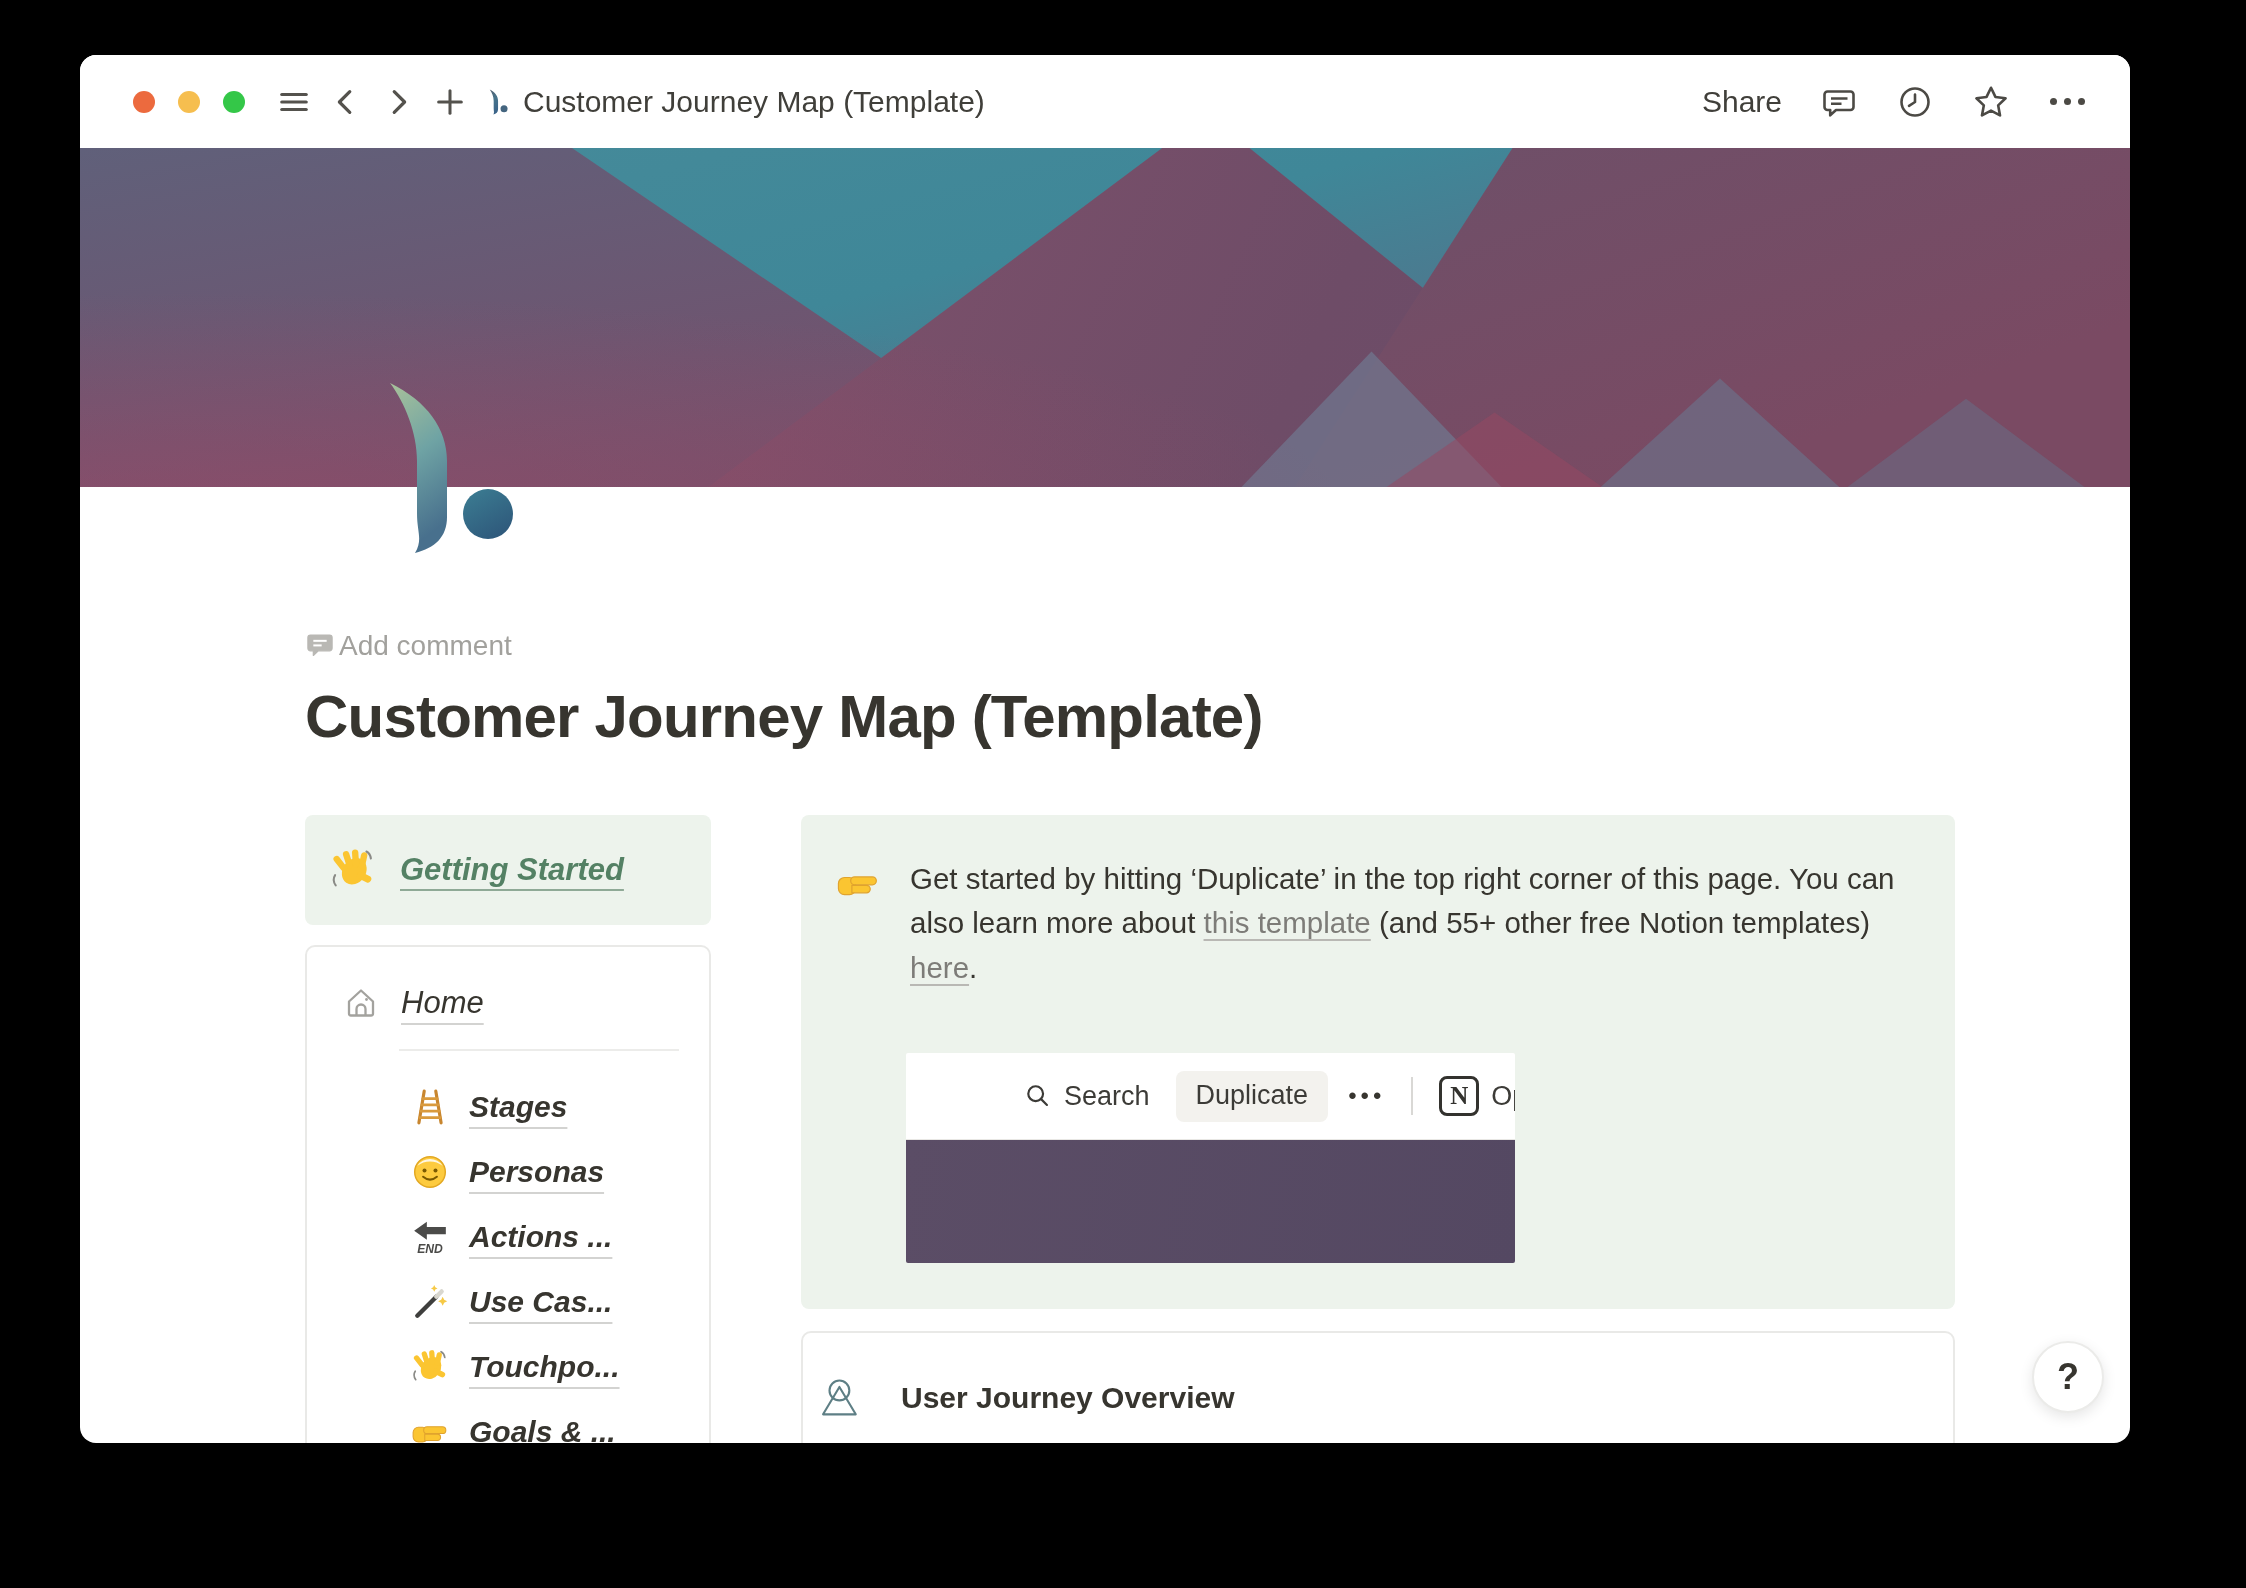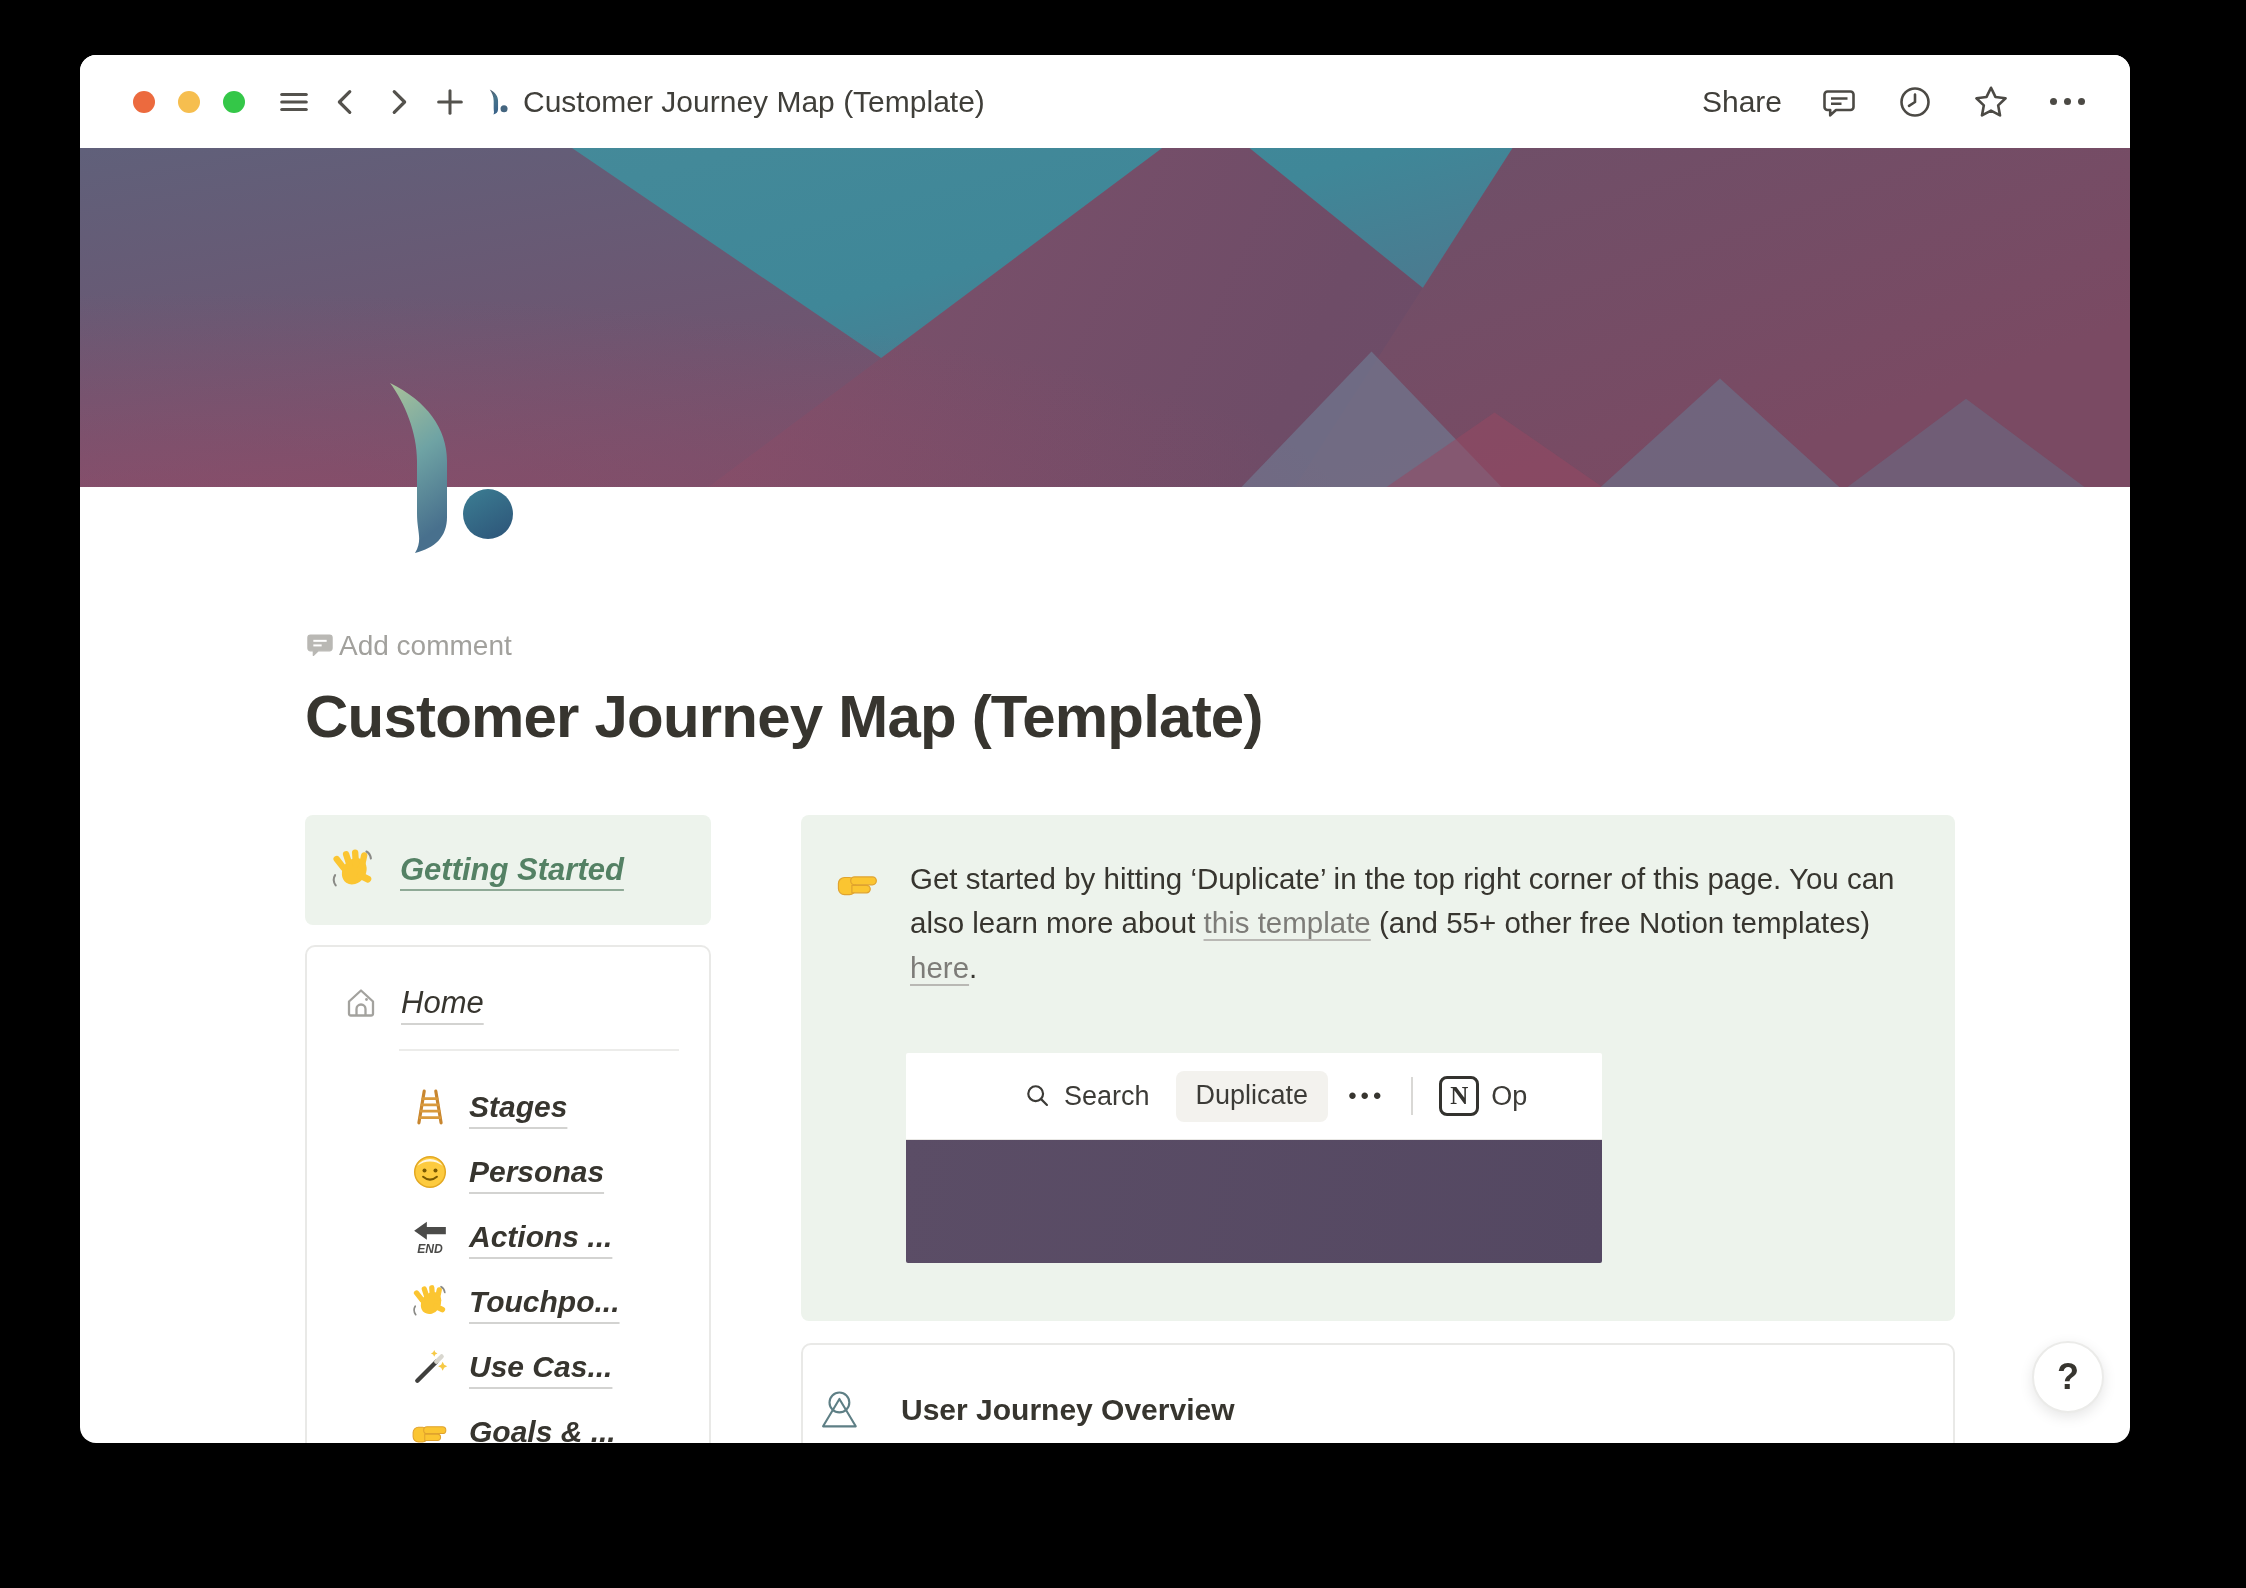--- a/index.html
+++ b/index.html
@@ -66,21 +66,21 @@
   .nav-item{display:flex;align-items:center;gap:20px;padding-left:104px;height:40px;margin-bottom:25px;cursor:pointer;}
   .nav-item-label{font-size:30px;font-weight:600;}
   .emoji{flex:none;display:flex;align-items:center;justify-content:center;}
 
   
   .big-callout{background:#EDF3EC;border-radius:8px;padding:40px 45px 46px 35px;}
   .callout-row{display:flex;gap:30px;align-items:flex-start;}
   .callout-text{font-size:29.5px;line-height:1.5;color:#37352f;max-width:1015px;margin-top:2px;}
   .callout-link{color:#7d7c78;text-decoration:underline;text-decoration-color:#b9b8b4;
                 text-decoration-thickness:2px;text-underline-offset:6px;cursor:pointer;}
-  .embed{margin:34px 0 12px 70px;width:696px;overflow:hidden;border-radius:2px;}
+  .embed{margin:34px 0 0 70px;width:609px;overflow:hidden;border-radius:2px;}
   .embed-topbar{height:86px;background:#fff;display:flex;align-items:center;padding-left:118px;
                 white-space:nowrap;overflow:hidden;border-bottom:1px solid #e8e7e4;}
   .embed-search{display:flex;align-items:center;gap:12px;font-size:27px;color:#3c3b37;}
   .embed-chip{margin-left:26px;background:#f3f2ee;border-radius:8px;padding:9px 20px 11px;
               font-size:27px;color:#3c3b37;text-align:right;}
   .embed-dots{margin-left:20px;font-size:24px;letter-spacing:4px;color:#37352f;}
   .embed-vline{width:2px;height:38px;background:#d9d8d5;margin-left:26px;flex:none;}
   .notion-badge{margin-left:26px;width:34px;height:34px;border:3px solid #33322e;border-radius:8px;
                 display:flex;align-items:center;justify-content:center;flex:none;
                 font-family:"Liberation Serif",serif;font-weight:700;font-size:25px;color:#33322e;}
@@ -291,45 +291,45 @@
                   <path d="M33 8.5 L33 15.5 L15 15.5 L15 20.5 L3 12 L15 3.5 L15 8.5 Z" fill="#4b4b49"></path>
                   <text x="18" y="33" font-size="11.5" font-weight="bold" fill="#4b4b49" text-anchor="middle" font-family="Liberation Sans, sans-serif">END</text>
                 </svg>
             </span>
             <span class="nav-item-label u-link">Actions ...</span>
           </div>
 
           <div class="nav-item">
             <span class="emoji">
               <svg width="38" height="38" viewBox="0 0 36 36">
+                  <line x1="6" y1="31" x2="24" y2="13" stroke="#3f3f3d" stroke-width="4.2" stroke-linecap="round"></line>
+                  <line x1="24" y1="13" x2="29" y2="8" stroke="#d9d7cf" stroke-width="4.2" stroke-linecap="round"></line>
+                  <path d="M30 13 l1.4 2.9 2.9 1.4 -2.9 1.4 -1.4 2.9 -1.4 -2.9 -2.9 -1.4 2.9 -1.4 Z" fill="#f6c945"></path>
+                  <path d="M22 2 l1 2.1 2.1 1 -2.1 1 -1 2.1 -1 -2.1 -2.1 -1 2.1 -1 Z" fill="#f6c945"></path>
+                </svg>
+            </span>
+            <span class="nav-item-label u-link">Use Cas...</span>
+          </div>
+
+          <div class="nav-item">
+            <span class="emoji">
+              <svg width="38" height="38" viewBox="0 0 36 36">
                   <g fill="#fbc531">
                     <ellipse cx="19" cy="19" rx="9" ry="11" transform="rotate(35 19 19)"></ellipse>
                     <rect x="5.5" y="6" width="5" height="14" rx="2.5" transform="rotate(-38 8 13)"></rect>
                     <rect x="11.5" y="3" width="5" height="14" rx="2.5" transform="rotate(-18 14 10)"></rect>
                     <rect x="17.5" y="2" width="5" height="14" rx="2.5" transform="rotate(-4 20 9)"></rect>
                     <rect x="23.5" y="4" width="5" height="13" rx="2.5" transform="rotate(12 26 10)"></rect>
                     <rect x="21" y="21" width="12" height="5.5" rx="2.75" transform="rotate(26 27 23)"></rect>
                   </g>
                   <path d="M4 22 q-2.5 4 .5 8" stroke="#8a8a86" fill="none" stroke-width="1.6" stroke-linecap="round"></path>
                   <path d="M28.5 3.5 q3 1.5 3.5 5.5" stroke="#8a8a86" fill="none" stroke-width="1.6" stroke-linecap="round"></path>
                 </svg>
             </span>
             <span class="nav-item-label u-link">Touchpo...</span>
-          </div>
-
-          <div class="nav-item">
-            <span class="emoji">
-              <svg width="38" height="38" viewBox="0 0 36 36">
-                  <line x1="6" y1="31" x2="24" y2="13" stroke="#3f3f3d" stroke-width="4.2" stroke-linecap="round"></line>
-                  <line x1="24" y1="13" x2="29" y2="8" stroke="#d9d7cf" stroke-width="4.2" stroke-linecap="round"></line>
-                  <path d="M30 13 l1.4 2.9 2.9 1.4 -2.9 1.4 -1.4 2.9 -1.4 -2.9 -2.9 -1.4 2.9 -1.4 Z" fill="#f6c945"></path>
-                  <path d="M22 2 l1 2.1 2.1 1 -2.1 1 -1 2.1 -1 -2.1 -2.1 -1 2.1 -1 Z" fill="#f6c945"></path>
-                </svg>
-            </span>
-            <span class="nav-item-label u-link">Use Cas...</span>
           </div>
 
           <div class="nav-item">
             <span class="emoji">
               <svg width="38" height="38" viewBox="0 0 36 36">
                   <g fill="#fbc531" stroke="#e0a32e" stroke-width="1">
                     <rect x="2" y="13.5" width="14" height="14" rx="5"></rect>
                     <rect x="12" y="13" width="21" height="6.5" rx="3.25"></rect>
                     <path d="M13 20 h12 a3 3 0 0 1 0 6 h-12 Z"></path>
                   </g>

